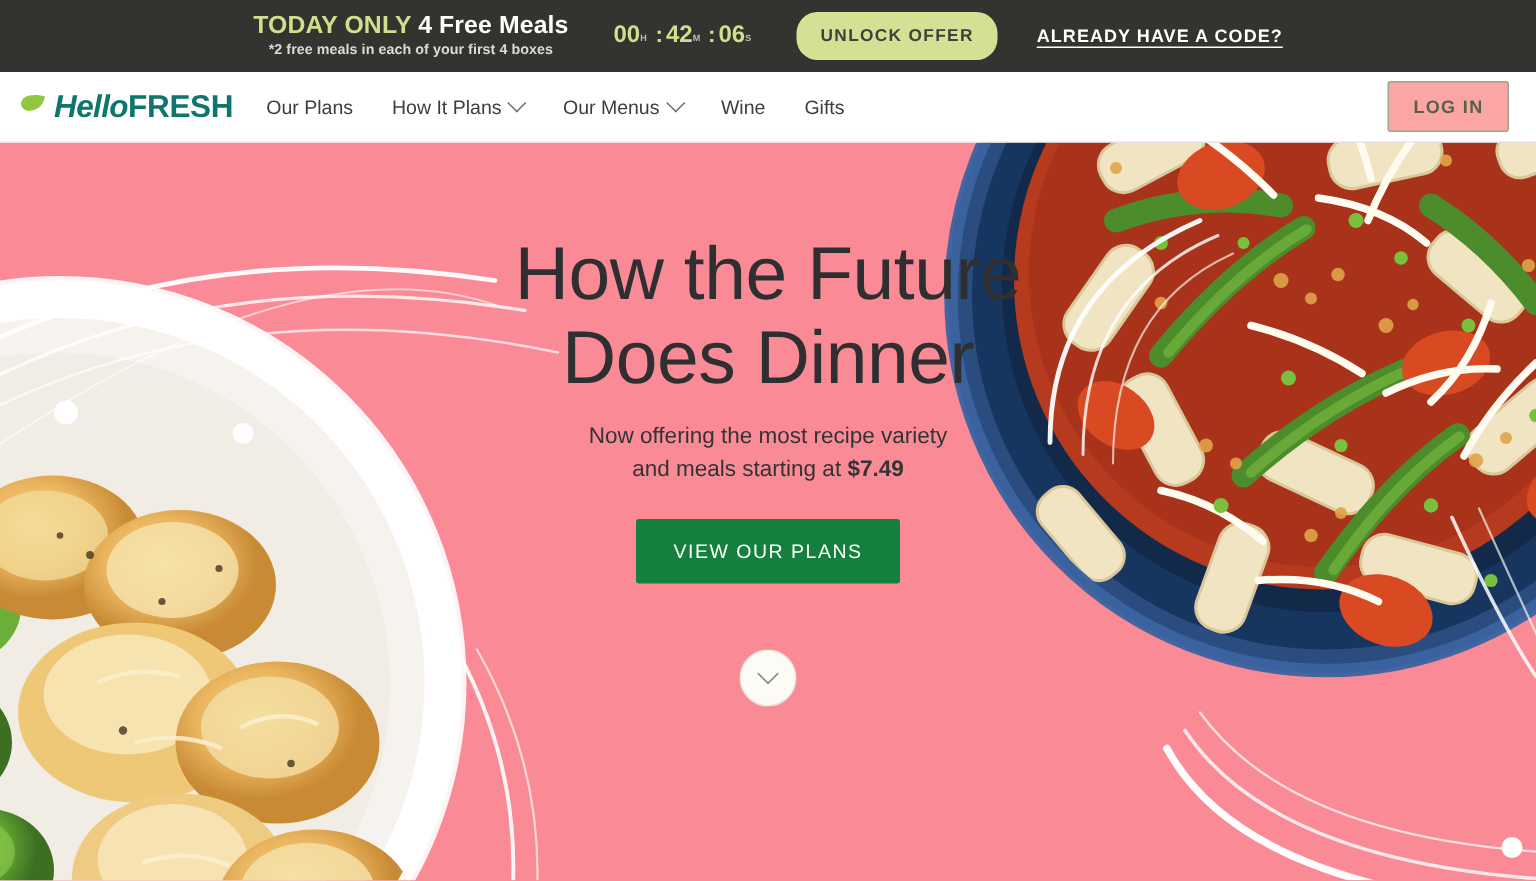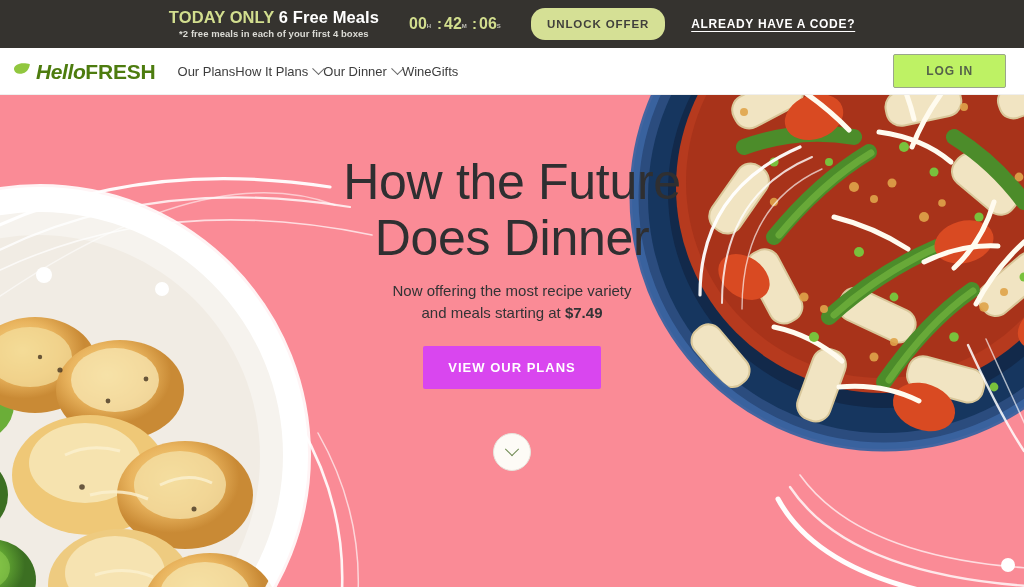--- a/index.html
+++ b/index.html
@@ -55,41 +55,41 @@
     background: #ffffff;
     display: flex; align-items: center;
     padding: 0 18px 0 12px;
     border-bottom: 1px solid #EFEFEF;
     z-index: 20;
   }
   .logo { display: flex; align-items: center; gap: 4px; margin-right: 22px; }
   .logo-leaf { width: 20px; height: 19px; display: block; }
   .logo-word {
     font-family: "Liberation Sans", sans-serif;
-    font-size: 21px; font-weight: 700; color: #4d7c0f;
+    font-size: 21px; font-weight: 700; color: #0f766e;
     letter-spacing: -0.4px; line-height: 1;
     font-style: italic;
   }
   .logo-word .fresh { font-style: normal; letter-spacing: -0.2px; }
-  .nav-links { display: flex; }
+  .nav-links { display: flex; gap: 26px; }
   .nav-item {
     display: flex; align-items: center; gap: 6px;
     font-size: 13px; color: #3D3D3D; cursor: pointer; white-space: nowrap;
   }
   .chev {
     width: 9px; height: 9px; display: inline-block;
     border-right: 1.6px solid #6B6B6B; border-bottom: 1.6px solid #6B6B6B;
     transform: rotate(45deg) translate(-2px,-2px);
   }
   .login-btn {
     margin-left: auto;
-    background: #bef264; color: #55624A;
+    background: #fca5a5; color: #55624A;
     border: 1px solid #9AA68C; border-radius: 2px;
     font-size: 12px; font-weight: 600; letter-spacing: .9px;
-    padding: 9px 32px; cursor: pointer;
+    padding: 9px 16px; cursor: pointer;
     font-family: "Liberation Sans", sans-serif;
   }
 
   
   .hero {
     position: absolute; top: 95px; left: 0;
     width: 1024px; height: 492px;
     background: #FA8B96; overflow: hidden;
   }
   .deco { position: absolute; top: 0; left: 0; width: 1024px; height: 492px; pointer-events: none; }
@@ -109,22 +109,22 @@
     font-size: 50px; font-weight: 400; color: #2F2F31;
     text-align: center; line-height: 1.12; letter-spacing: -0.3px;
   }
   .subhead {
     margin-top: 14px;
     font-size: 15px; color: #333335; text-align: center; line-height: 1.45;
   }
   .subhead b { font-weight: 700; }
   .cta-btn {
     margin-top: 22px;
-    background: #d946ef; color: #ffffff; border: none; border-radius: 2px;
-    font-size: 13px; font-weight: 700; letter-spacing: 1px;
+    background: #15803d; color: #ffffff; border: none; border-radius: 2px;
+    font-size: 13px; font-weight: 400; letter-spacing: 1px;
     padding: 14px 25px; cursor: pointer;
     font-family: "Liberation Sans", sans-serif;
   }
   .scroll-btn {
     margin-top: 44px;
     width: 38px; height: 38px; border-radius: 50%;
     background: #FDFBF6; border: 1px solid #E6E4DC;
     display: flex; align-items: center; justify-content: center;
     cursor: pointer;
   }
@@ -137,21 +137,21 @@
 </head>
 <body>
 
 <div class="page">
 
   <div class="promo-bar">
     <div class="promo-inner">
       <div class="promo-text">
         <div class="promo-head">
           <span class="today">TODAY ONLY</span>
-          <span>6 Free Meals</span>
+          <span>4 Free Meals</span>
         </div>
         <div class="promo-sub">*2 free meals in each of your first 4 boxes</div>
       </div>
 
       <div class="countdown">
         <div class="cd-unit">
           <span class="cd-num">00</span>
           <span class="cd-lbl">H</span>
         </div>
         <span class="cd-sep">:</span>
@@ -182,21 +182,21 @@
 
     <div class="nav-links">
       <div class="nav-item">
         <span>Our Plans</span>
       </div>
       <div class="nav-item">
         <span>How It Plans</span>
         <i class="chev"></i>
       </div>
       <div class="nav-item">
-        <span>Our Dinner</span>
+        <span>Our Menus</span>
         <i class="chev"></i>
       </div>
       <div class="nav-item">
         <span>Wine</span>
       </div>
       <div class="nav-item">
         <span>Gifts</span>
       </div>
     </div>
 

